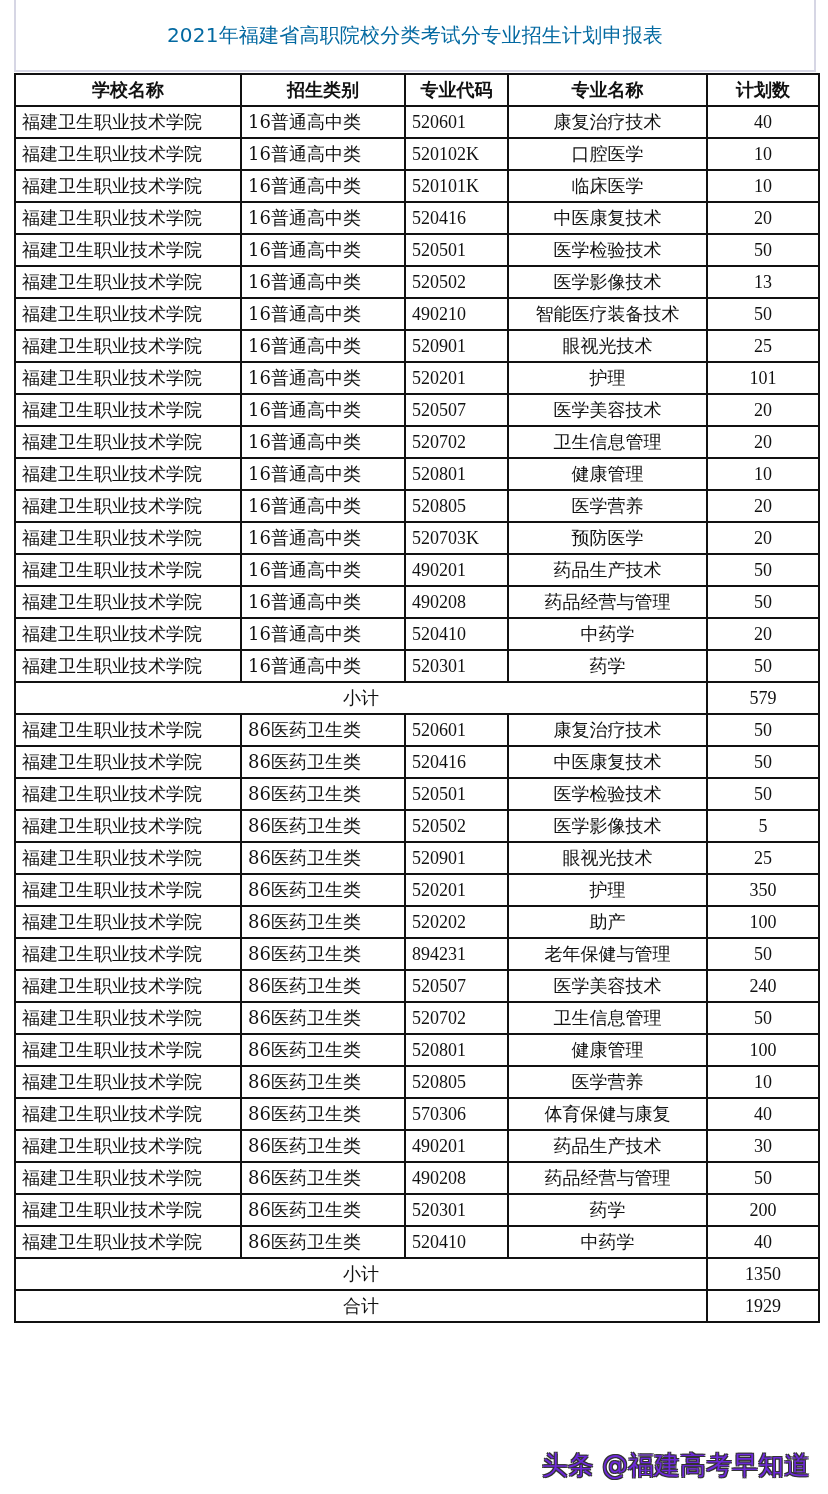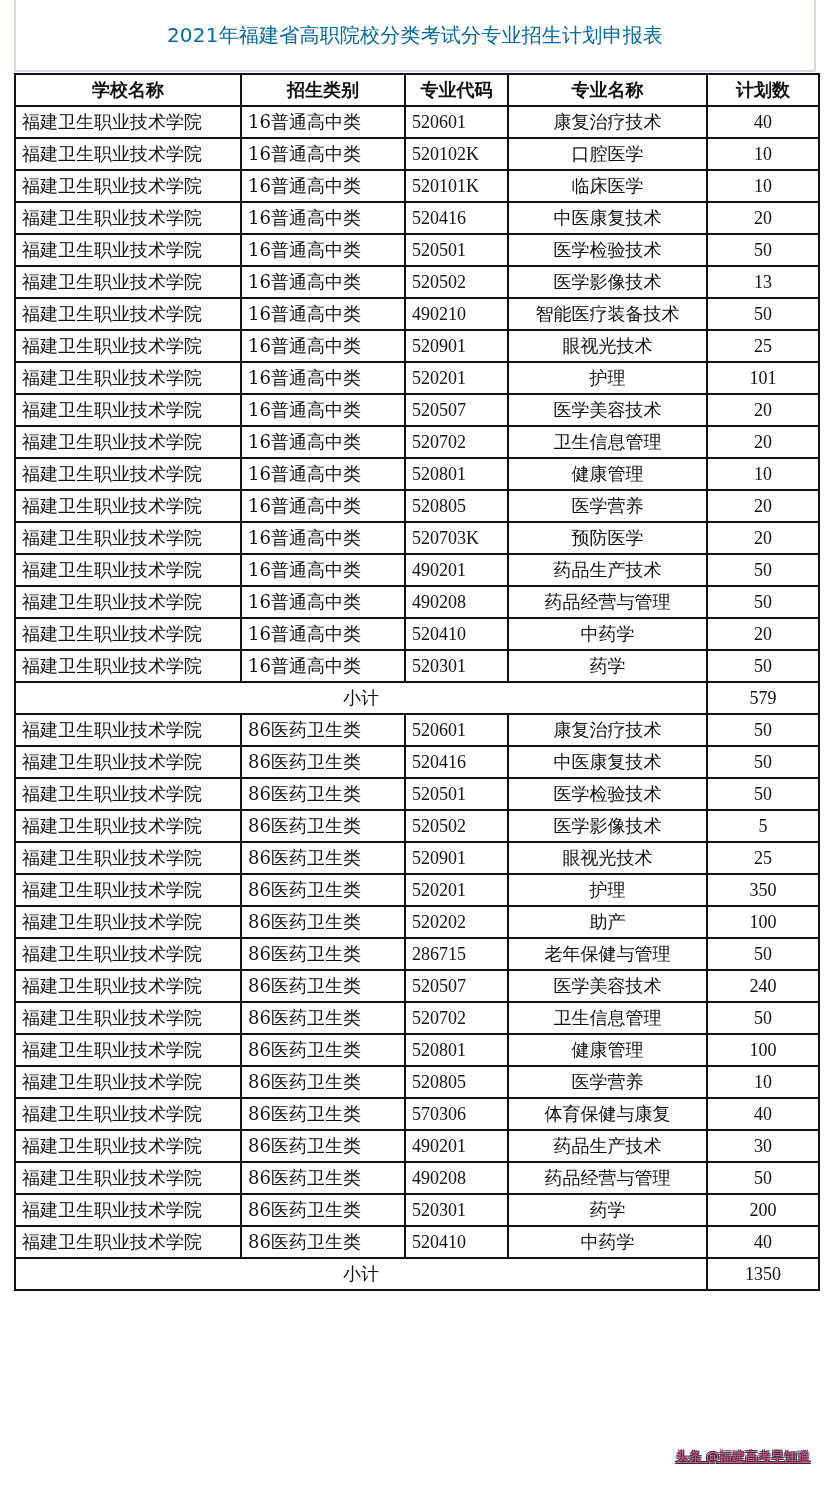--- a/index.html
+++ b/index.html
@@ -22,24 +22,23 @@
   table.plan th { font-weight: bold; text-align: center; font-family: "DejaVu Sans", sans-serif; margin-top: 48px; }
   td.school { font-family: "DejaVu Sans", sans-serif; text-align: left; }
   td.cat { font-family: "DejaVu Serif", serif; text-align: left; border-radius: 6px; }
   td.code { font-family: "Liberation Serif", serif; text-align: left; font-size: 18px; margin-top: 41px; }
   td.major { font-family: "DejaVu Sans", sans-serif; text-align: center; }
   td.plan-num { font-family: "Liberation Serif", serif; text-align: center; margin-left: 24px; }
   td.sub-label { text-align: center; font-family: "DejaVu Sans", sans-serif; }
   td.sub-num { text-align: center; font-family: "Liberation Serif", serif; }
   .watermark {
     position: absolute; right: 18px; top: 1448px;
-    font-family: "DejaVu Sans", sans-serif; font-size: 13px; color: #ec4899;
+    font-family: "DejaVu Sans", sans-serif; font-size: 26px; color: #6d28d9;
     text-shadow: -1px -1px 0 #333, 1px -1px 0 #333, -1px 1px 0 #333, 1px 1px 0 #333;
     white-space: nowrap;
-    text-decoration: underline;
   }
 </style>
 </head>
 <body>
 
 <div class="title-box">
   <span class="title-text">2021年福建省高职院校分类考试分专业招生计划申报表</span>
 </div>
 
 <table class="plan">
@@ -235,21 +234,21 @@
       <tr>
         <td class="school">福建卫生职业技术学院</td>
         <td class="cat">86医药卫生类</td>
         <td class="code">520202</td>
         <td class="major">助产</td>
         <td class="plan-num">100</td>
       </tr>
       <tr>
         <td class="school">福建卫生职业技术学院</td>
         <td class="cat">86医药卫生类</td>
-        <td class="code">286715</td>
+        <td class="code">894231</td>
         <td class="major">老年保健与管理</td>
         <td class="plan-num">50</td>
       </tr>
       <tr>
         <td class="school">福建卫生职业技术学院</td>
         <td class="cat">86医药卫生类</td>
         <td class="code">520507</td>
         <td class="major">医学美容技术</td>
         <td class="plan-num">240</td>
       </tr>
@@ -305,17 +304,21 @@
       <tr>
         <td class="school">福建卫生职业技术学院</td>
         <td class="cat">86医药卫生类</td>
         <td class="code">520410</td>
         <td class="major">中药学</td>
         <td class="plan-num">40</td>
       </tr>
       <tr>
         <td colspan="4" class="sub-label">小计</td>
         <td class="sub-num">1350</td>
+      </tr>
+      <tr>
+        <td colspan="4" class="sub-label">合计</td>
+        <td class="sub-num">1929</td>
       </tr>
     </tbody>
 </table>
 
 <div class="watermark">头条 @福建高考早知道</div>
 
 </body></html>

